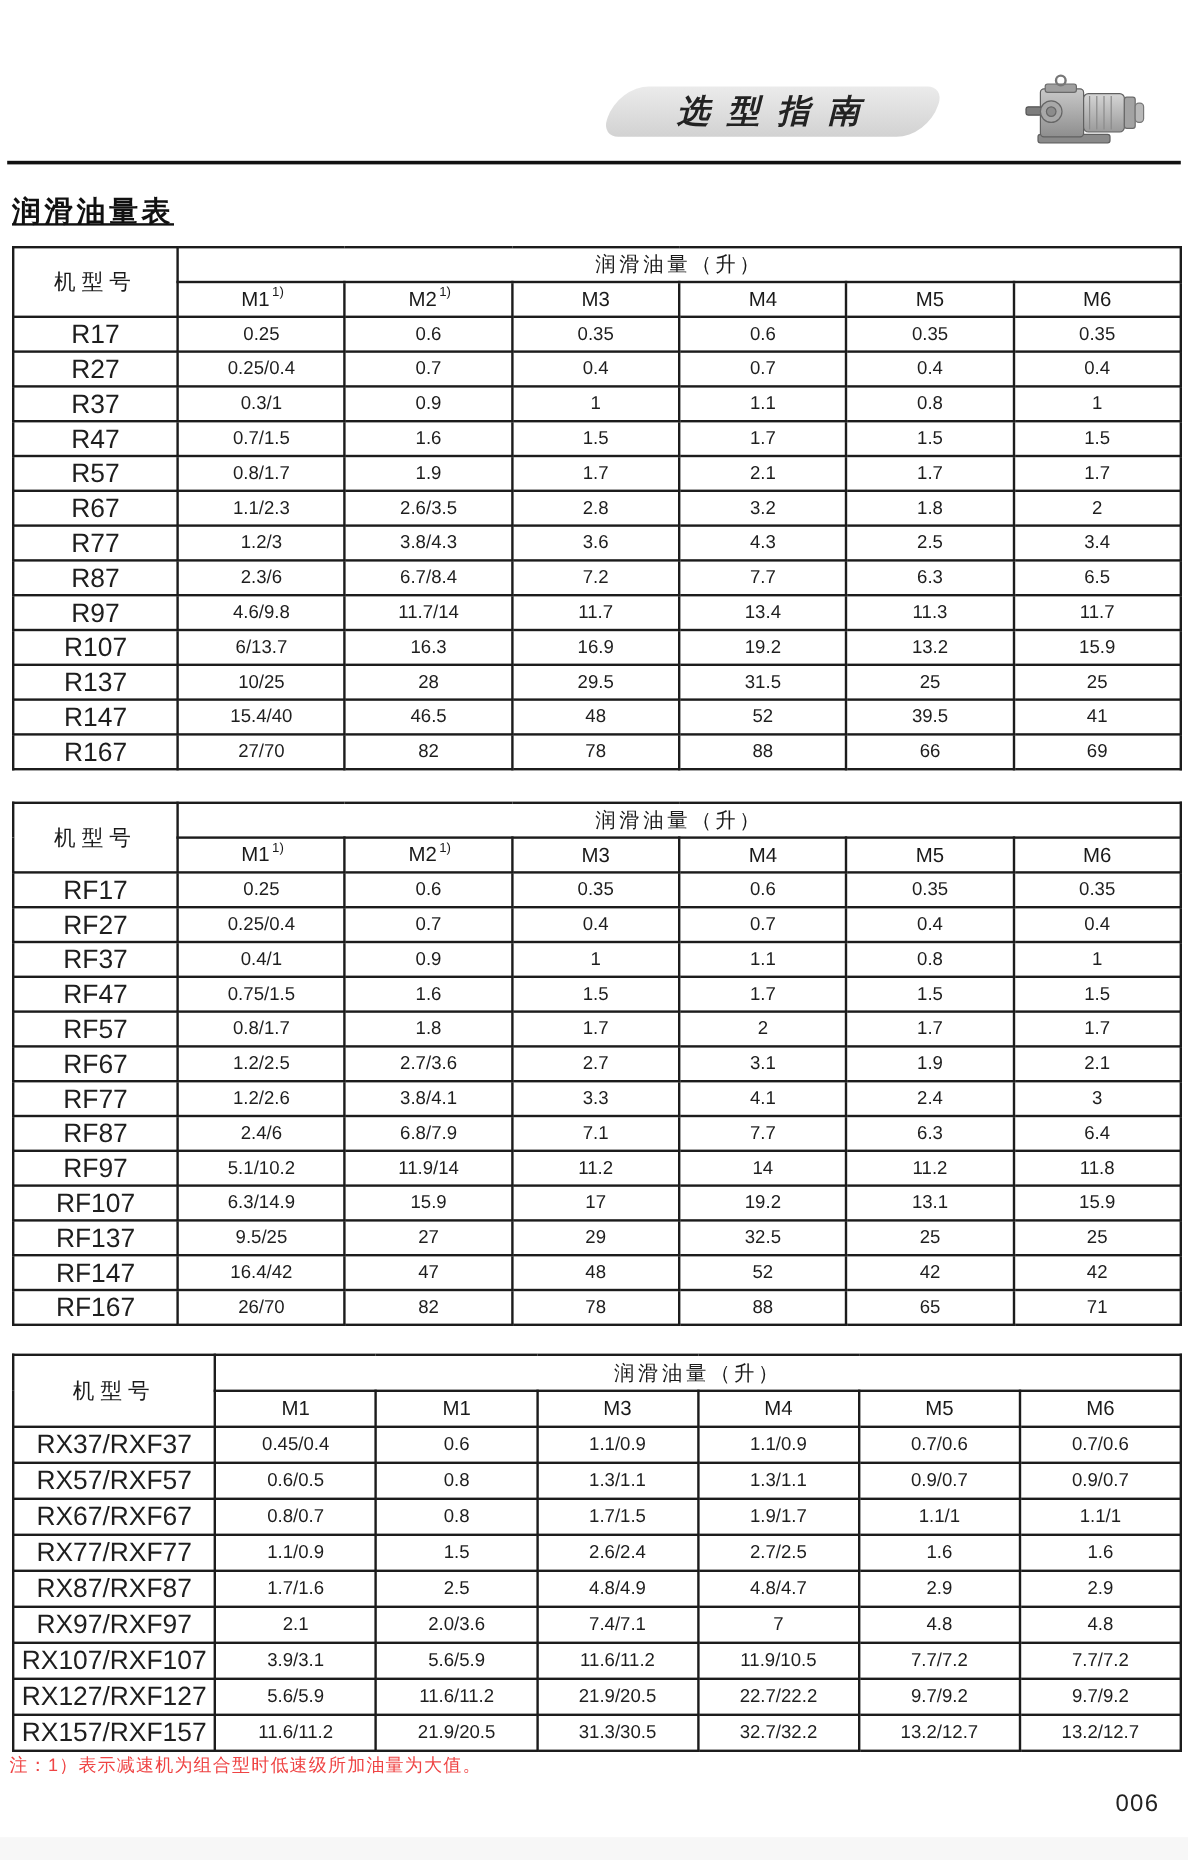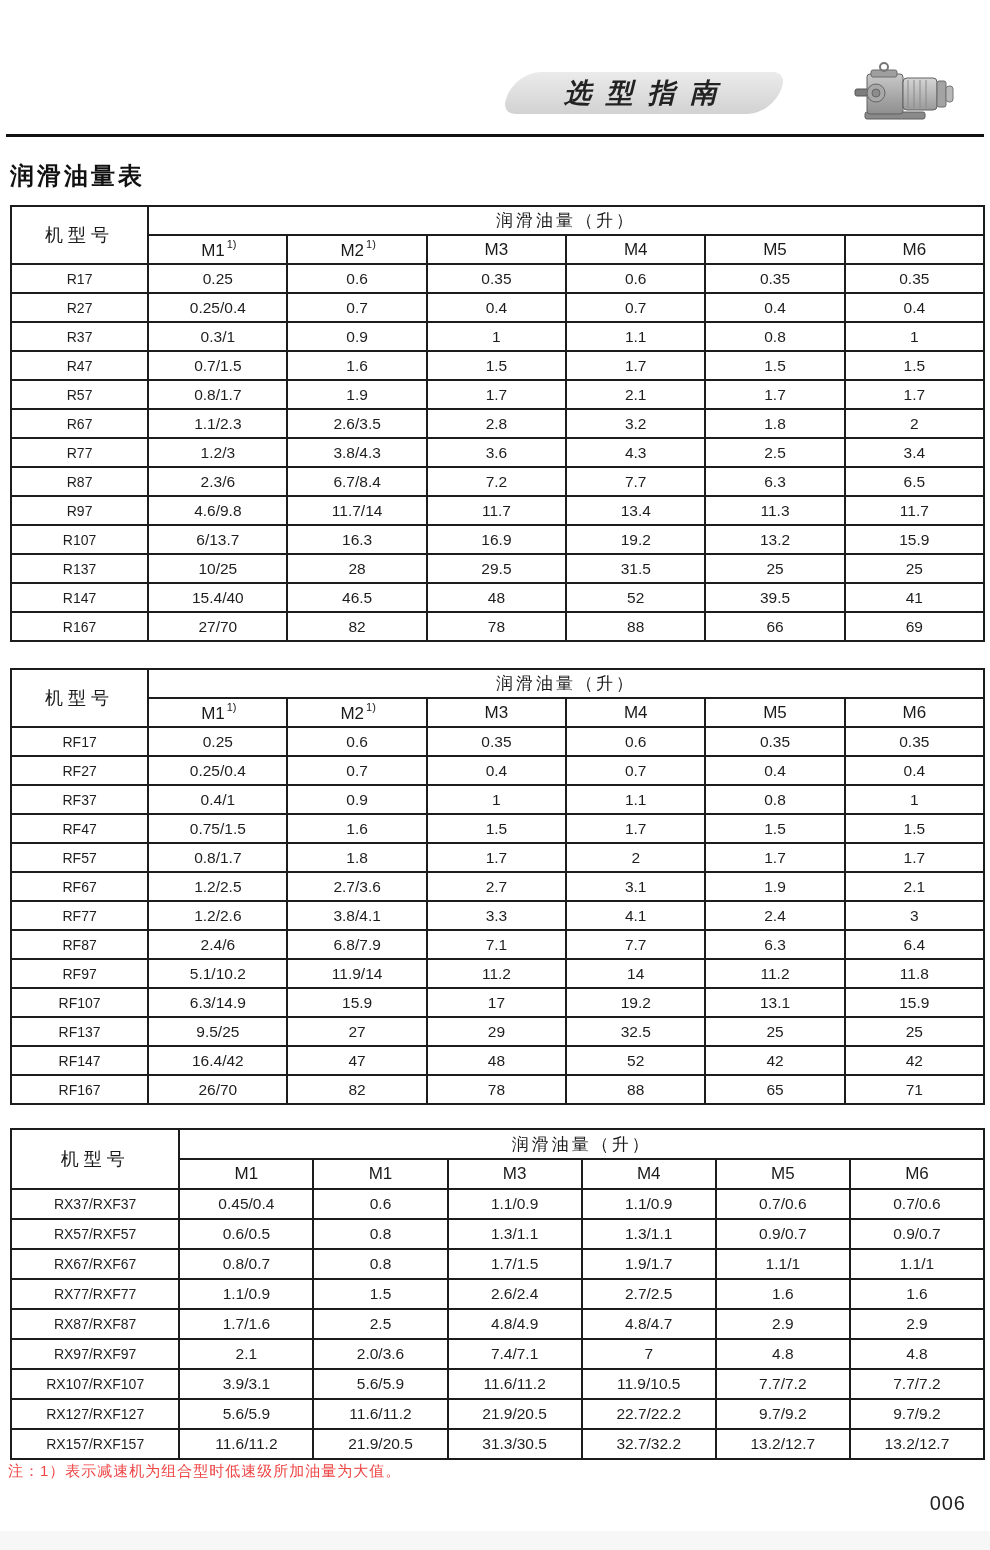--- a/index.html
+++ b/index.html
@@ -20,41 +20,41 @@
     transform:skewX(18deg);
     font-style:italic;font-weight:bold;font-size:27px;color:#222;
     letter-spacing:0.55em;text-indent:0.3em;white-space:nowrap;
   }
   .gear-photo{position:absolute;left:853px;top:56px;width:104px;height:72px;}
   .top-rule{position:absolute;left:6px;top:134px;width:978px;height:3px;background:#111;}
 
   
   .page-title{
     position:absolute;left:10px;top:160px;
-    font-size:24px;font-weight:bold;letter-spacing:3px;color:#111;
+    font-size:24px;font-weight:bold;letter-spacing:3px;color:#111;text-decoration:underline;
   }
 
   
   .table-wrap{position:absolute;left:10px;width:975px;}
   .t1{top:205px;}
   .t2{top:668px;}
   .t3{top:1128px;}
   table.oil-table{border-collapse:collapse;width:100%;table-layout:fixed;}
   table.oil-table th,table.oil-table td{
     border:2px solid #1c1c1c;text-align:center;vertical-align:middle;
     padding:0;overflow:hidden;white-space:nowrap;
   }
   col.model-col{width:14.1%;}
   .t3 col.model-col{width:17.3%;}
   th.model-head{font-size:18px;font-weight:normal;letter-spacing:5px;height:56px;border-radius:25px;}
   th.span-head{font-size:17px;font-weight:normal;letter-spacing:3px;height:27px;margin-left:32px;}
   th.m-head{font-size:17px;font-weight:normal;height:27px;margin-top:22px;}
   th.m-head sup{font-size:11px;position:relative;top:-1px;left:2px;}
   td{font-size:15.5px;color:#1e1e1e;height:27px;}
-  td.model-cell{font-size:14px;}
+  td.model-cell{font-size:22px;}
   .t3 td{height:28px;}
   .t3 th.model-head{height:58px;}
 
   
   .footnote{position:absolute;left:8px;top:1462px;font-size:15px;color:#ef4444;letter-spacing:1px;}
   .page-number{position:absolute;right:24px;top:1492px;font-size:20px;color:#222;letter-spacing:1px;}
   .bottom-strip{position:absolute;left:0;top:1531px;width:990px;height:19px;background:#f7f7f7;}
 </style>
 </head>
 <body>

